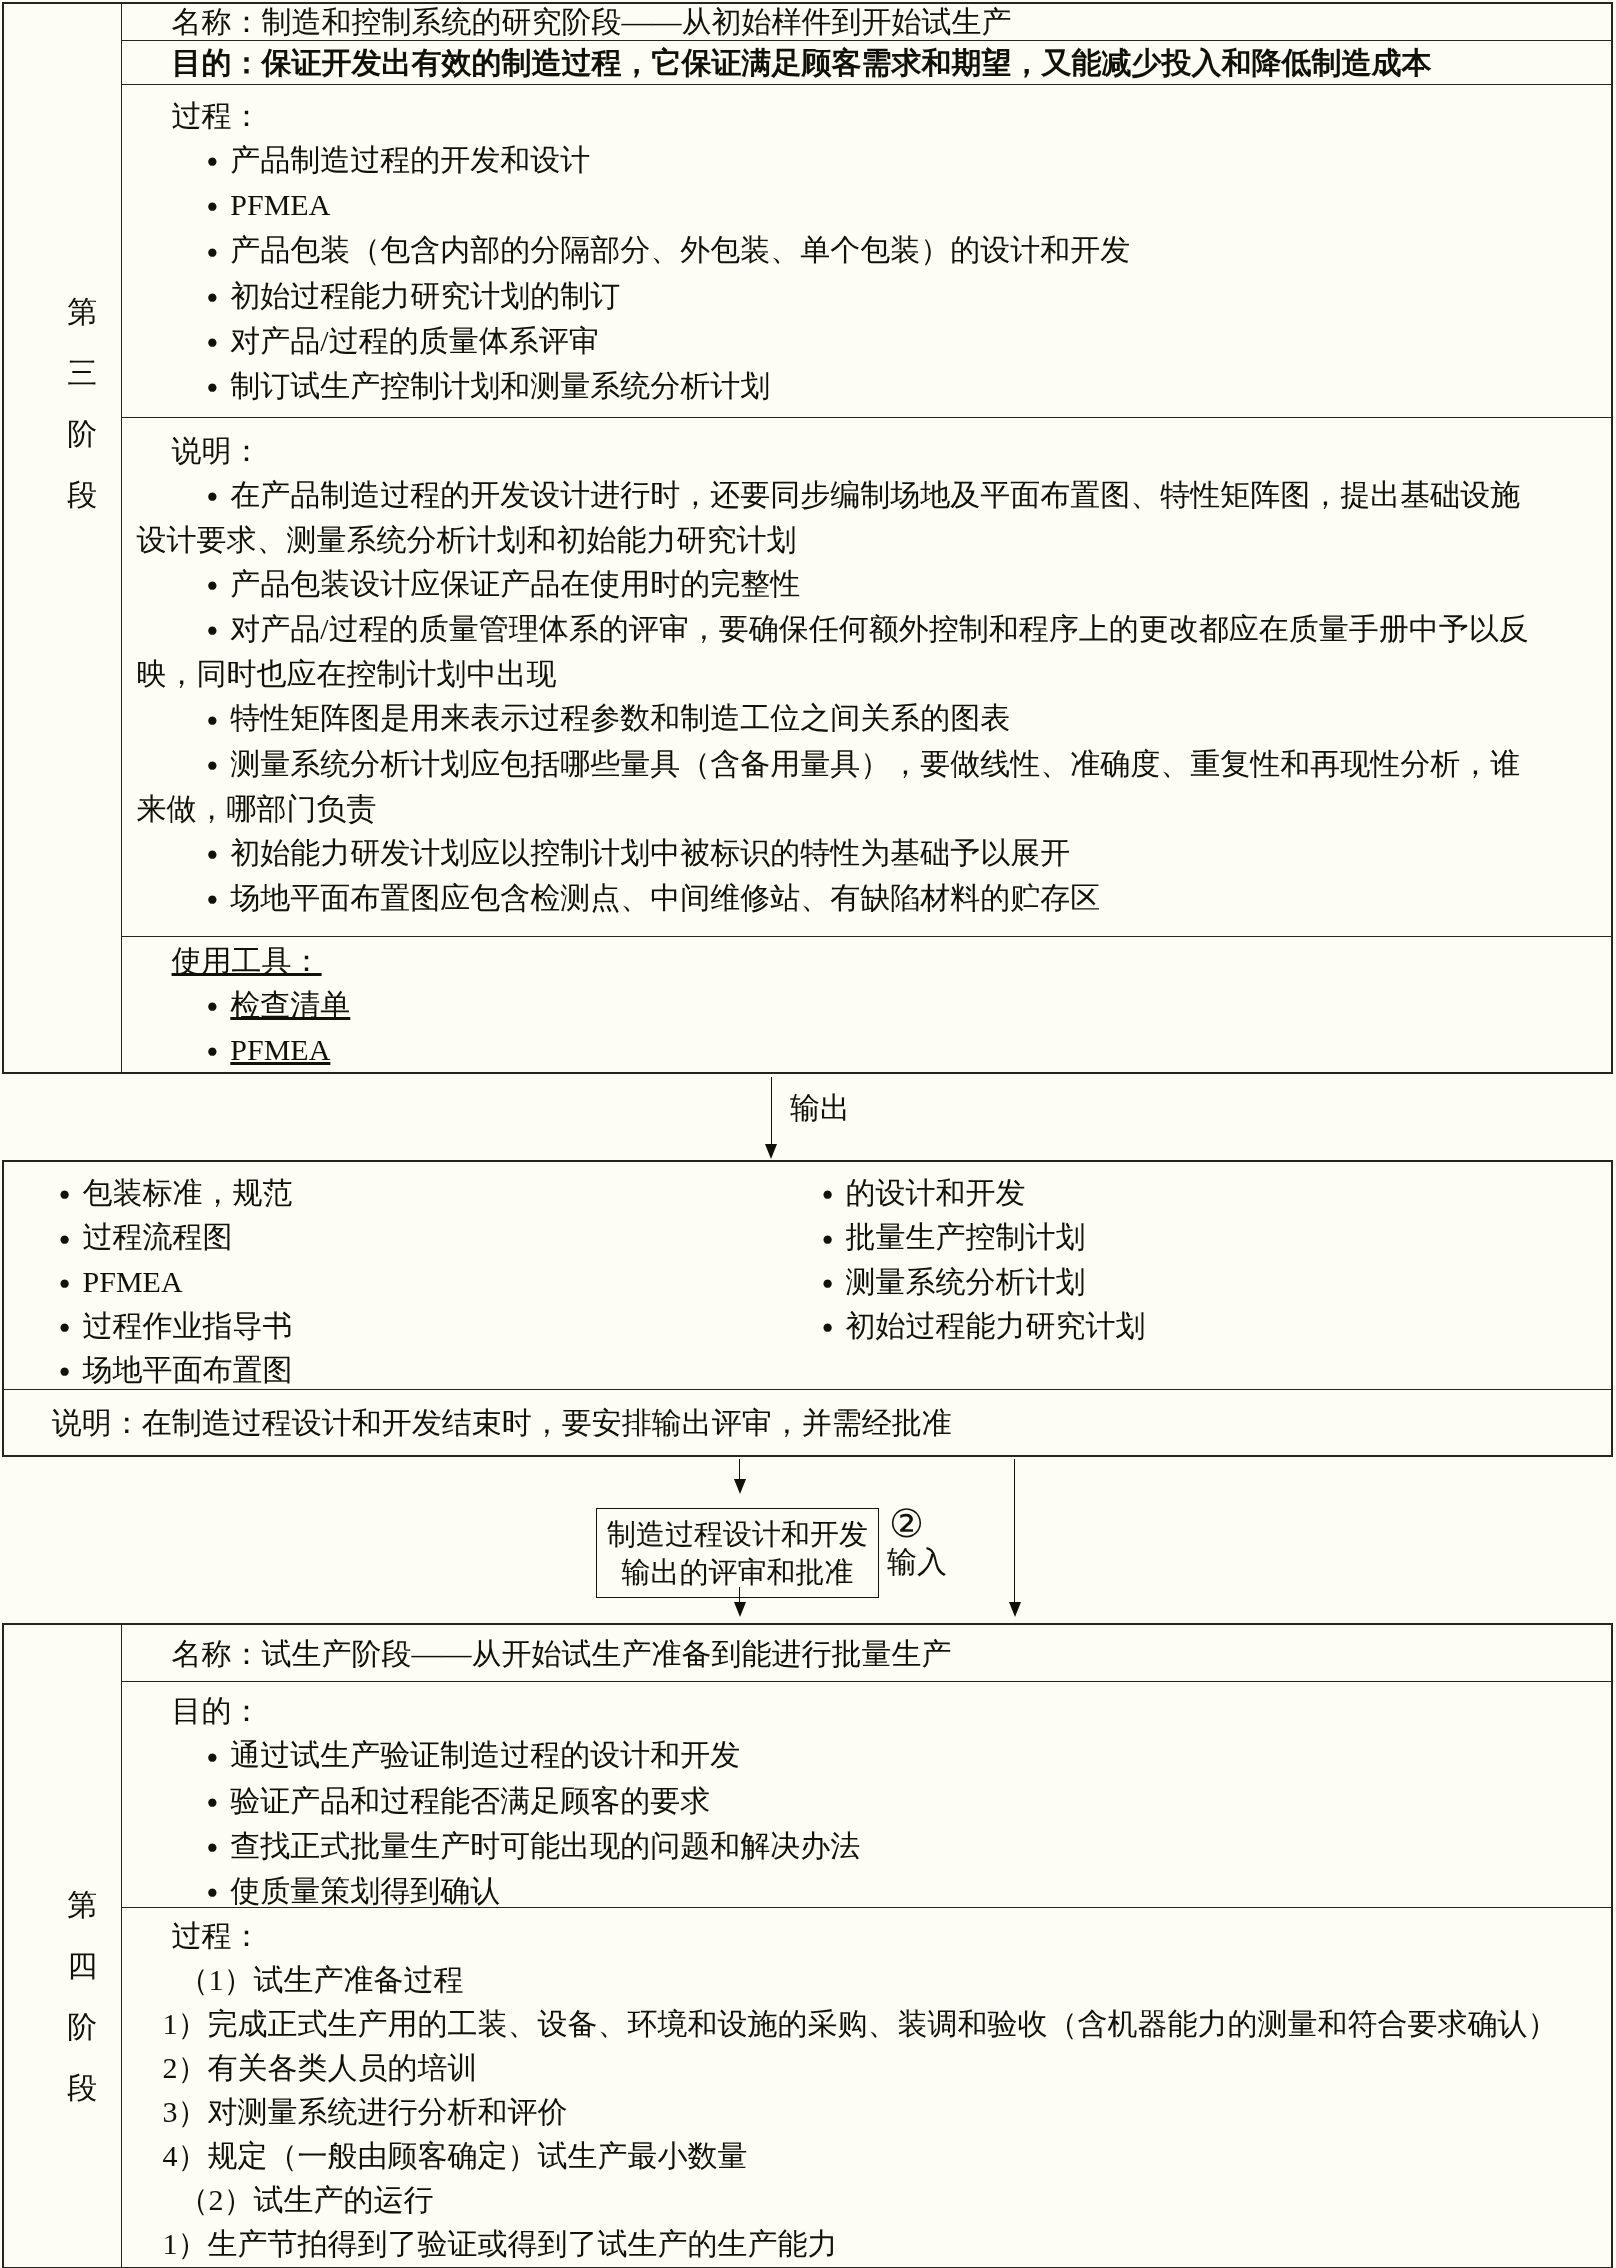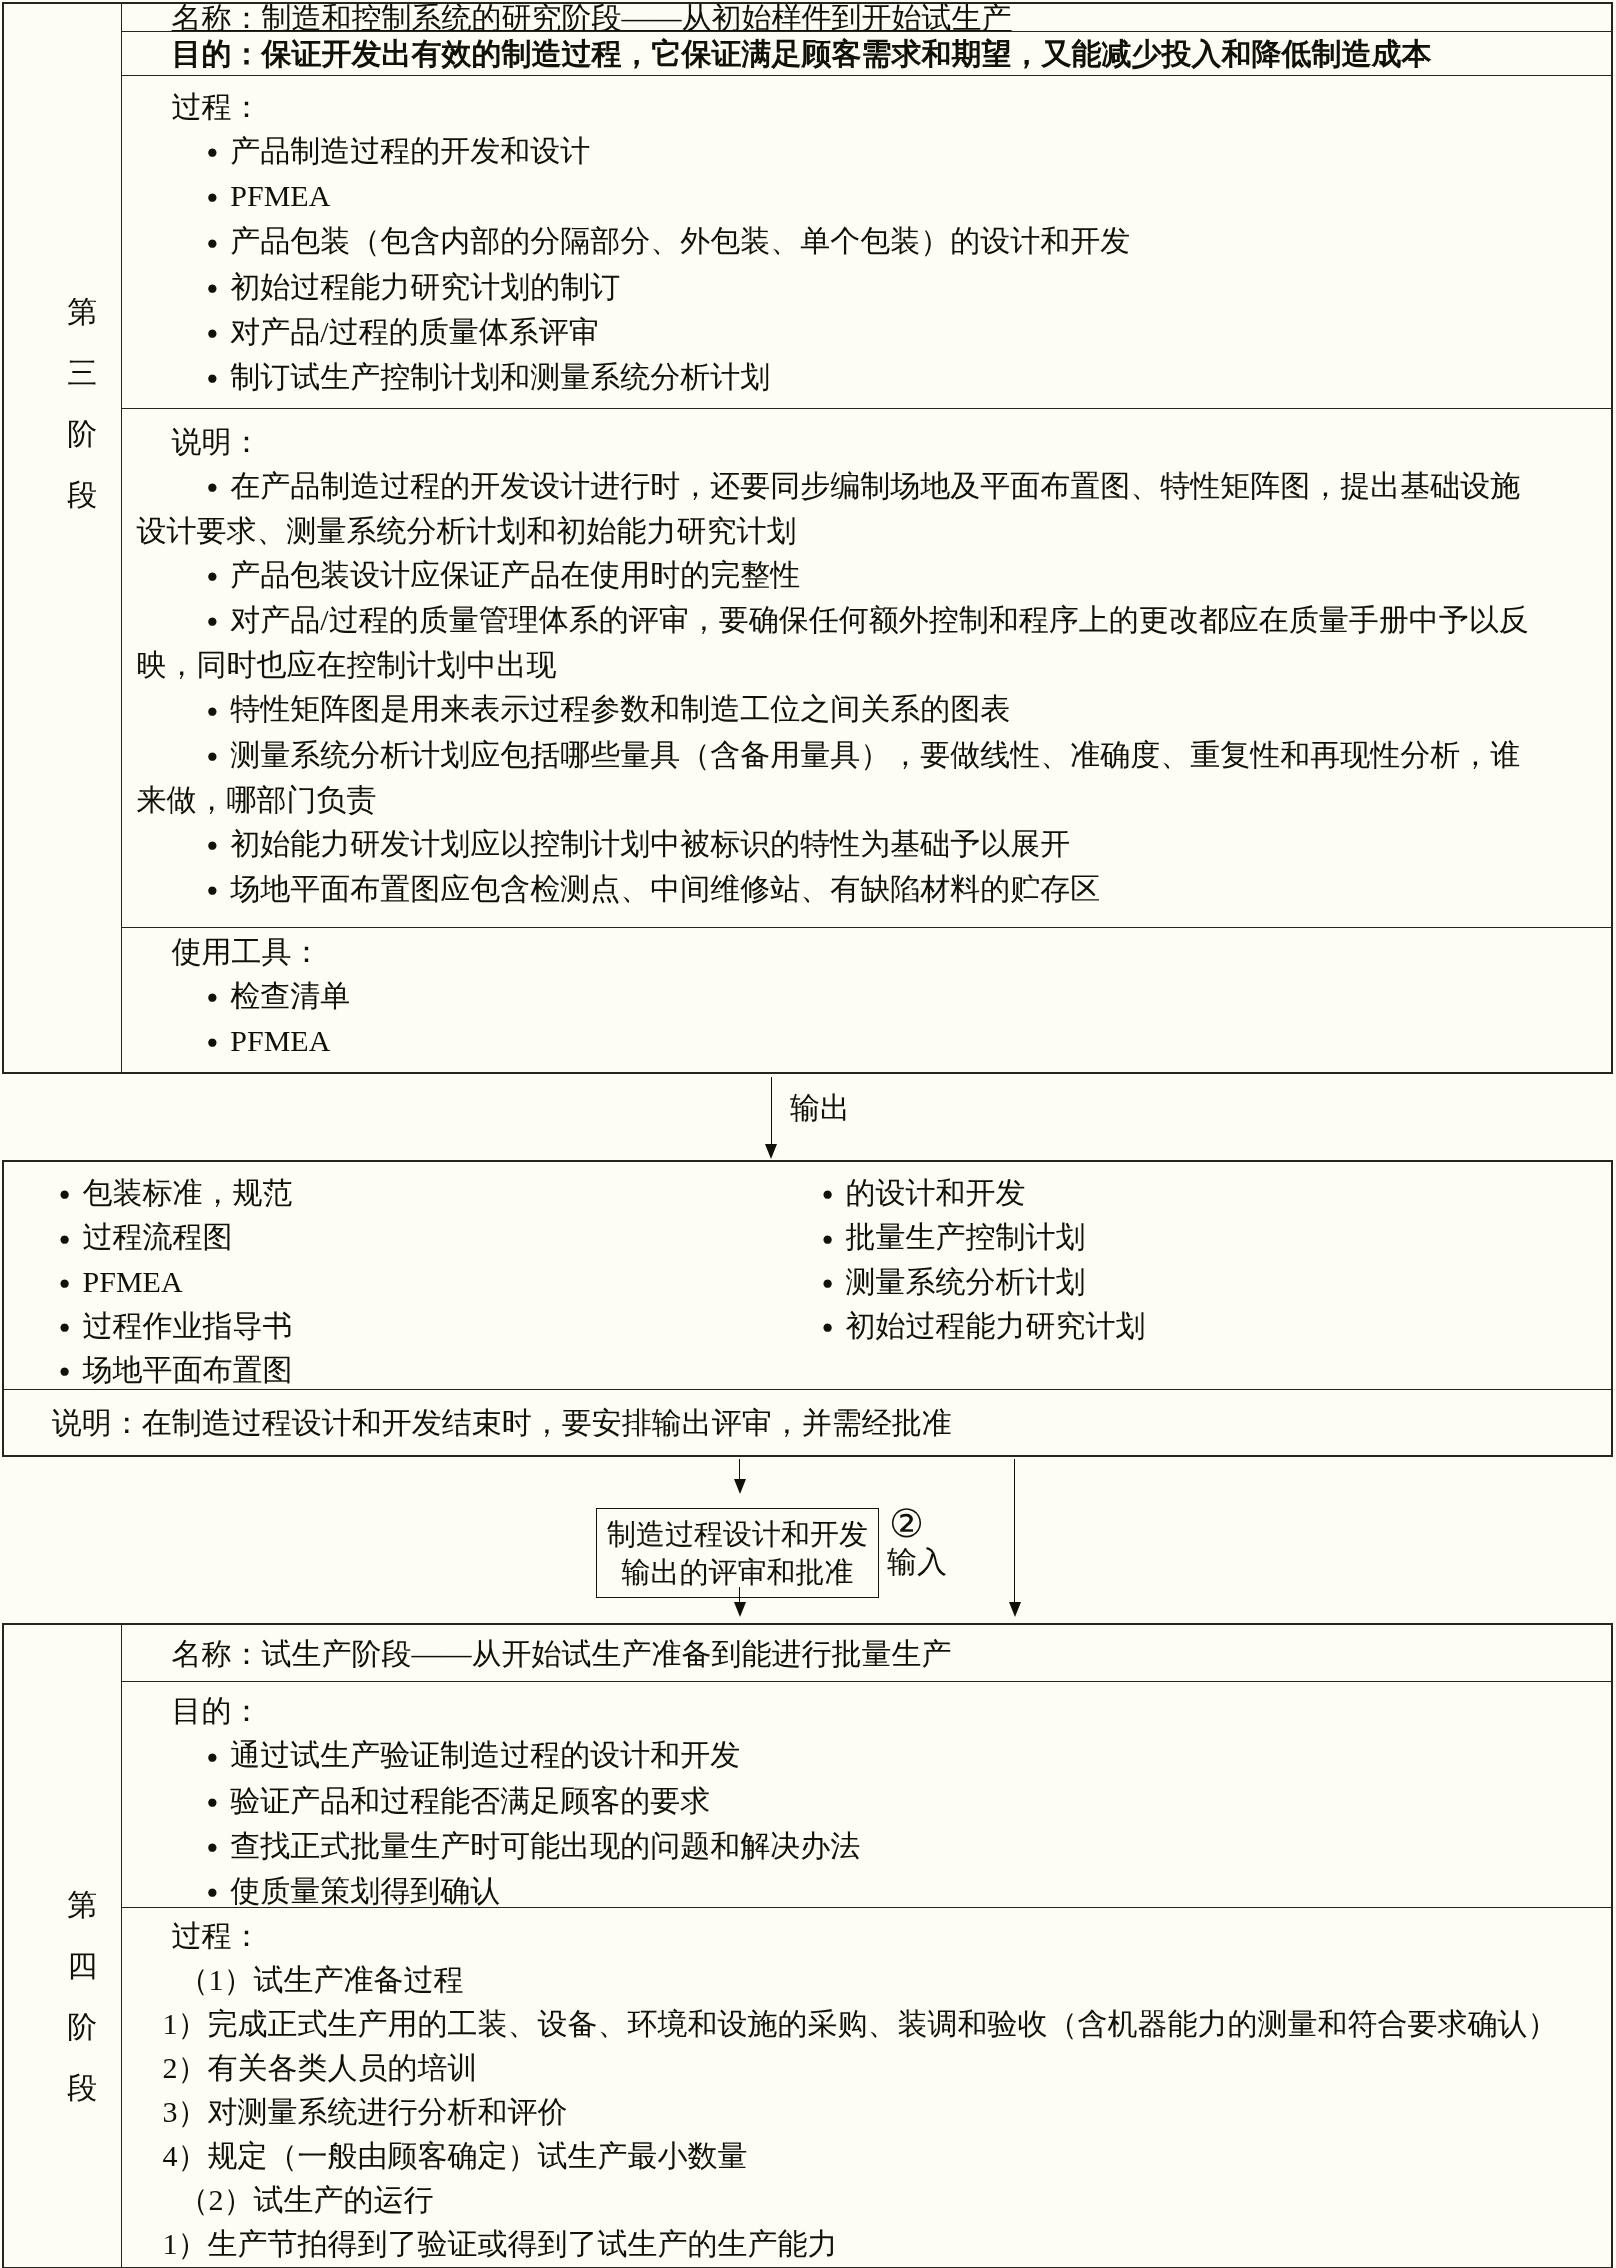--- a/index.html
+++ b/index.html
@@ -19,25 +19,25 @@
   .row:last-child{border-bottom:none;}
   p{margin:0;font-size:30px;line-height:44px;text-indent:35px;}
   .one{display:flex;align-items:center;}
   .one p{line-height:37px;}
   .dot{display:inline-block;}
   .dot::before{content:"\25CF";font-size:19.4px;vertical-align:2.8px;margin-right:12px;}
   .pr{padding-right:74px;}
   .ind-num{text-indent:26px;}
   .ind-paren{text-indent:42px;}
   
-  .r-name3{height:28px;text-decoration:underline;}
+  .r-name3{height:37px;}
   .r-purpose3{height:44px;font-weight:bold;}
   .r-process3{height:333px;padding-top:9.2px;}
   .r-notes3{height:519px;padding-top:11px;}
-  .r-tools3{flex:1;padding-top:1.8px;}
+  .r-tools3{flex:1;padding-top:1.8px;text-decoration:underline;}
   .pt3{padding-top:277px;}
   
   .r-name4{height:57px;}
   .r-purpose4{height:226px;padding-top:7.4px;}
   .r-process4{flex:1;padding-top:5.5px;}
   .pt4{padding-top:249px;}
   
   .obox{position:absolute;left:1.8px;top:1160px;width:1611px;height:297px;border:2.8px solid #25251b;box-sizing:border-box;display:flex;flex-direction:column;background:#fdfdf6;}
   .out-cols{height:228px;border-bottom:1.8px solid #25251b;box-sizing:border-box;display:flex;padding-top:9.2px;}
   .out-col{display:flex;flex-direction:column;}

